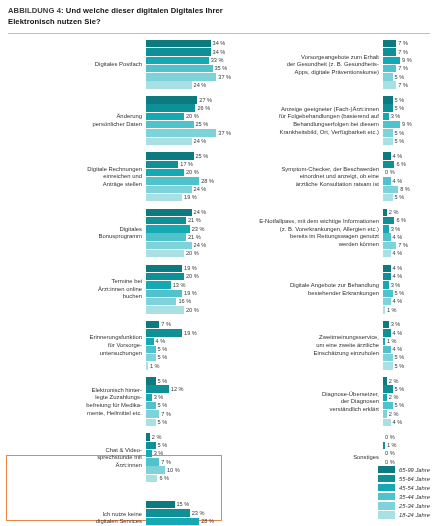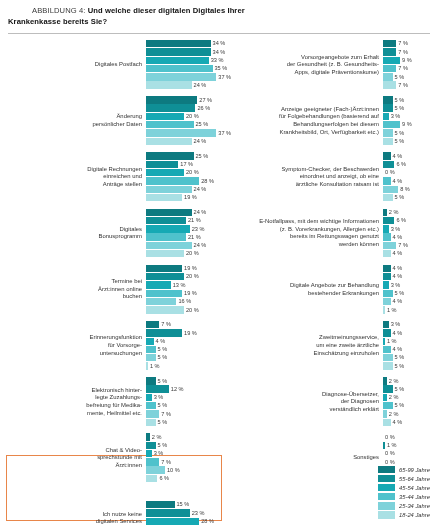--- a/index.html
+++ b/index.html
@@ -21,21 +21,21 @@
   .title-wrap {
     position: absolute;
     left: 8px; top: 6px; width: 420px;
   }
   .title-line {
     font-size: 7.6px;
     line-height: 10.5px;
     letter-spacing: 0.1px;
     color: #1a1a1a;
   }
-  .title-kicker { font-weight: normal; color: #3b3b3b; margin-left: 24px; }
+  .title-kicker { font-weight: bold; color: #3b3b3b; }
   .title-main { font-weight: bold; color: #111; }
   .rule {
     position: absolute;
     left: 8px; top: 33px;
     width: 422px; height: 1px;
     background: #bdbdbd;
   }
 
   
   .col {
@@ -114,21 +114,21 @@
 </head>
 <body>
 
 <div id="page">
 
   <div class="title-wrap">
     <div class="title-line">
       <span class="title-kicker">ABBILDUNG 4:</span><span class="title-main"> Und welche dieser digitalen Digitales Ihrer</span>
     </div>
     <div class="title-line">
-      <span class="title-main">Krankenkasse bereits Sie?</span>
+      <span class="title-main">Elektronisch nutzen Sie?</span>
     </div>
   </div>
   <div class="rule"></div>
 
   <div class="hlbox"></div>
 
   <div class="col col-left" id="col-left">
       <div class="grow" style="margin-bottom: 6.5px;">
         <div class="lbl" style="padding-top: 21.1px;">
           <div>Digitales Postfach</div>

